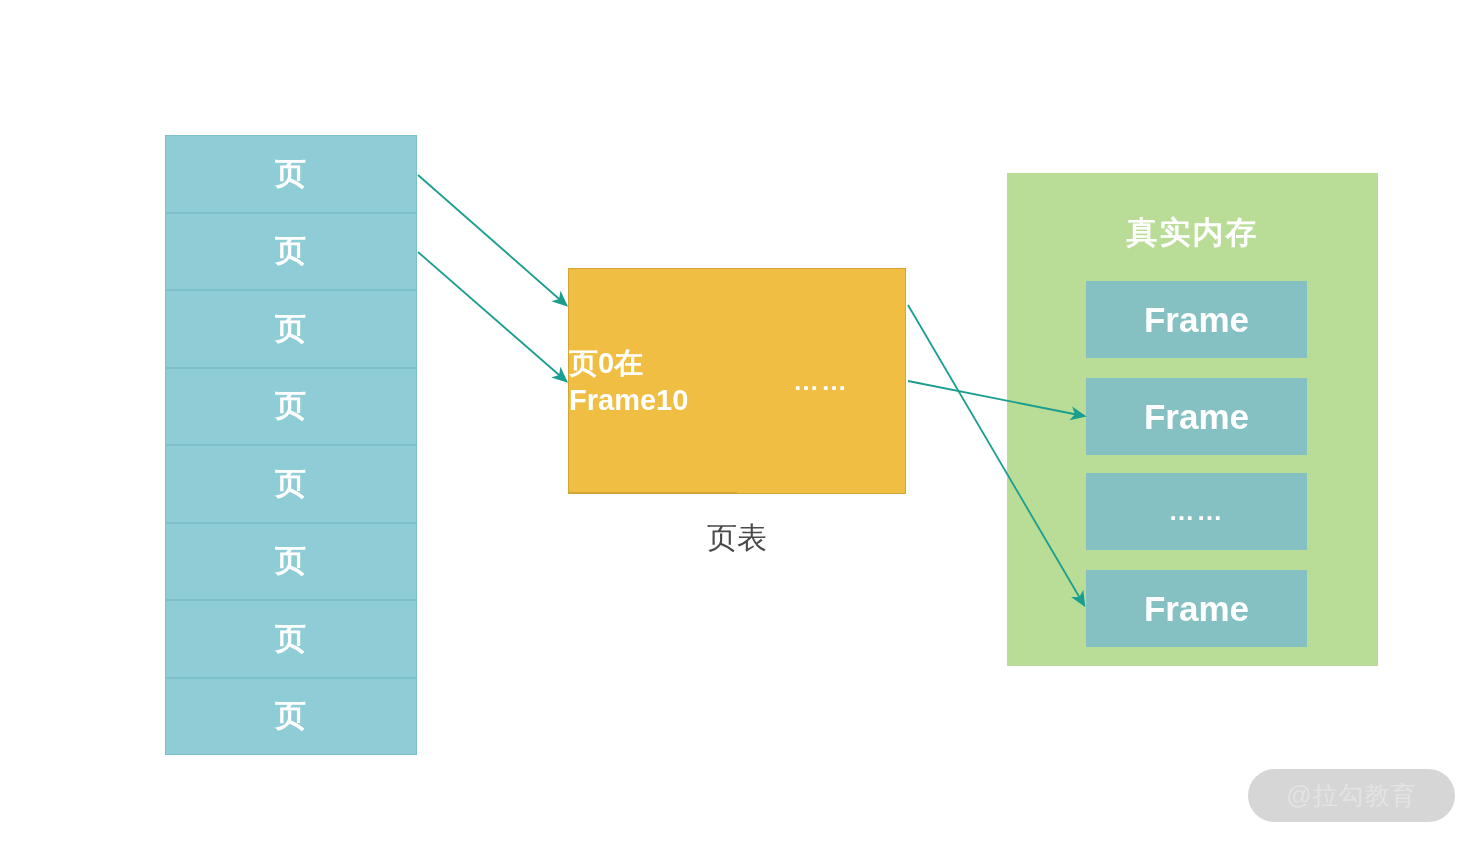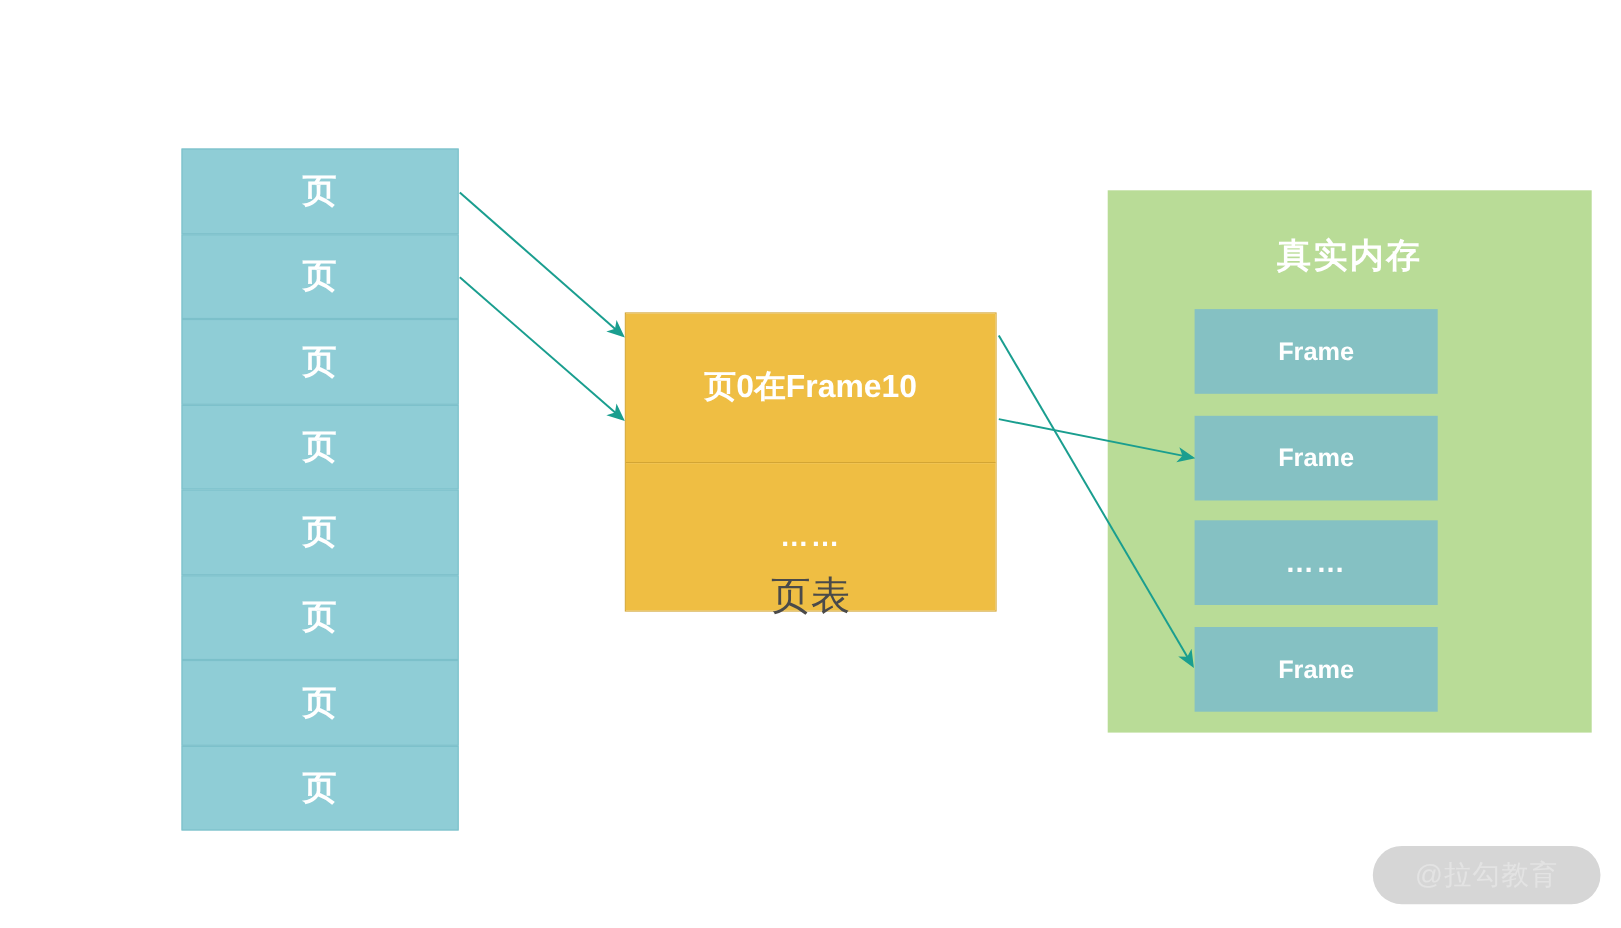--- a/index.html
+++ b/index.html
@@ -41,26 +41,25 @@
     font-weight: bold;
     letter-spacing: 1px;
   }
 
   
   #page-table {
     position: absolute;
     left: 568px;
     top: 268px;
     width: 338px;
-    height: 272px;
-    display: flex;
-    flex-direction: column;
+    height: 226px;
+    display: flex;
+    flex-direction: row;
     border: 1px solid #d3a534;
     box-sizing: border-box;
-    margin-top: 16px;
   }
   .pt-row {
     flex: 1 1 0;
     background: #efbe43;
     border-bottom: 1px solid #d3a534;
     box-sizing: border-box;
     display: flex;
     align-items: center;
     justify-content: center;
     color: #ffffff;
@@ -70,29 +69,29 @@
   .pt-row:last-child { border-bottom: none; }
   .pt-row.ellipsis { font-size: 26px; letter-spacing: 2px; }
 
   #page-table-label {
     position: absolute;
     left: 568px;
     top: 518px;
     width: 338px;
     text-align: center;
     color: #4a4a4a;
-    font-size: 36px;
+    font-size: 30px;
   }
 
   
   #memory-panel {
     position: absolute;
     left: 1007px;
     top: 173px;
-    width: 440px;
+    width: 371px;
     height: 493px;
     background: #b9dc97;
   }
   #memory-title {
     position: absolute;
     left: 0;
     top: 39px;
     width: 100%;
     text-align: center;
     color: #ffffff;
@@ -103,21 +102,21 @@
   .frame-block {
     position: absolute;
     left: 79px;
     width: 221px;
     height: 77px;
     background: #85c1c3;
     display: flex;
     align-items: center;
     justify-content: center;
     color: #ffffff;
-    font-size: 23px;
+    font-size: 35px;
     font-weight: bold;
   }
   .frame-block.ellipsis { font-size: 26px; letter-spacing: 2px; }
   .frame-0 { top: 108px; }
   .frame-1 { top: 205px; }
   .frame-2 { top: 300px; }
   .frame-3 { top: 397px; }
 
   
   #arrow-layer {

